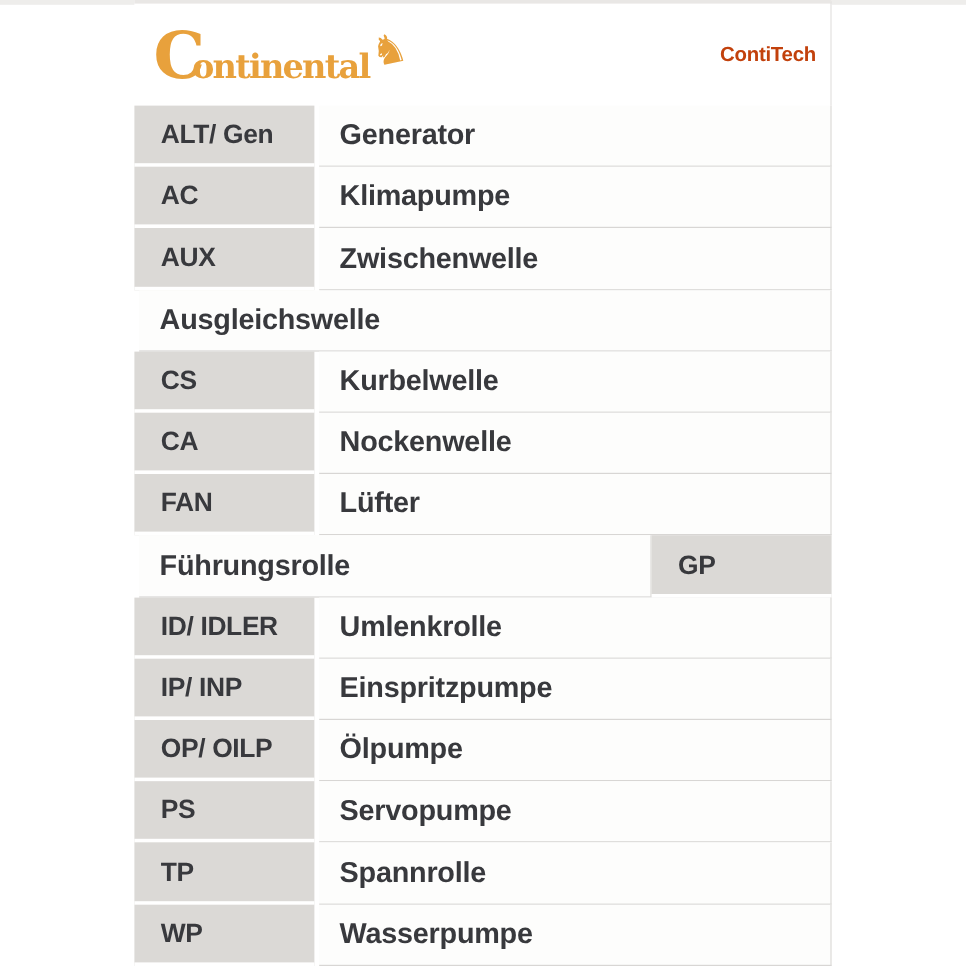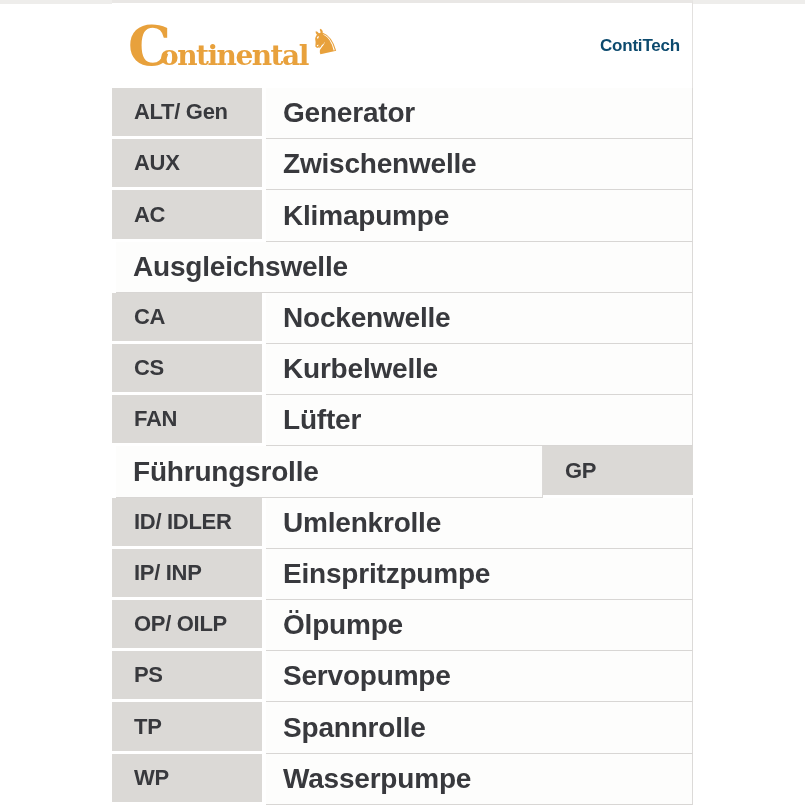--- a/index.html
+++ b/index.html
@@ -64,21 +64,21 @@
   .logo-horse {
     font-family: "DejaVu Sans", sans-serif;
     font-size: 34px;
     margin-left: 1px;
     transform: translateY(-12px) rotate(-12deg);
     display: inline-block;
   }
   .subbrand {
     font-size: 17px;
     font-weight: bold;
-    color: #0c4a6e;
+    color: #c2410c;
     letter-spacing: -0.2px;
     padding-right: 2px;
   }
   
   .table {
     height: 717px;
   }
   .row {
     display: flex;
     height: calc(717px / 14);
@@ -99,21 +99,21 @@
     letter-spacing: -0.3px;
     white-space: nowrap;
   }
   .desc-cell {
     flex: 1;
     margin-left: 4px;
     background: #fdfdfc;
     border-bottom: 1px solid #d8d6d4;
     border-right: 1px solid #dcdad8;
     padding-left: 17px;
-    font-size: 28px;
+    font-size: 24px;
     letter-spacing: -0.2px;
     white-space: nowrap;
   }
 </style>
 </head>
 <body>
 
 <div class="page">
   <div class="scan-edge"></div>
 
@@ -127,37 +127,37 @@
       </div>
       <div class="subbrand">ContiTech</div>
     </header>
 
     <div class="table">
         <div class="row">
           <div class="cell code-cell">ALT/ Gen</div>
           <div class="cell desc-cell">Generator</div>
         </div>
         <div class="row">
+          <div class="cell code-cell">AC</div>
+          <div class="cell desc-cell">Klimapumpe</div>
+        </div>
+        <div class="row">
           <div class="cell code-cell">AUX</div>
           <div class="cell desc-cell">Zwischenwelle</div>
-        </div>
-        <div class="row">
-          <div class="cell code-cell">AC</div>
-          <div class="cell desc-cell">Klimapumpe</div>
         </div>
         <div class="row">
           <div class="cell desc-cell">Ausgleichswelle</div>
         </div>
         <div class="row">
+          <div class="cell code-cell">CS</div>
+          <div class="cell desc-cell">Kurbelwelle</div>
+        </div>
+        <div class="row">
           <div class="cell code-cell">CA</div>
           <div class="cell desc-cell">Nockenwelle</div>
-        </div>
-        <div class="row">
-          <div class="cell code-cell">CS</div>
-          <div class="cell desc-cell">Kurbelwelle</div>
         </div>
         <div class="row">
           <div class="cell code-cell">FAN</div>
           <div class="cell desc-cell">Lüfter</div>
         </div>
         <div class="row">
           <div class="cell desc-cell">Führungsrolle</div>
           <div class="cell code-cell">GP</div>
         </div>
         <div class="row">

